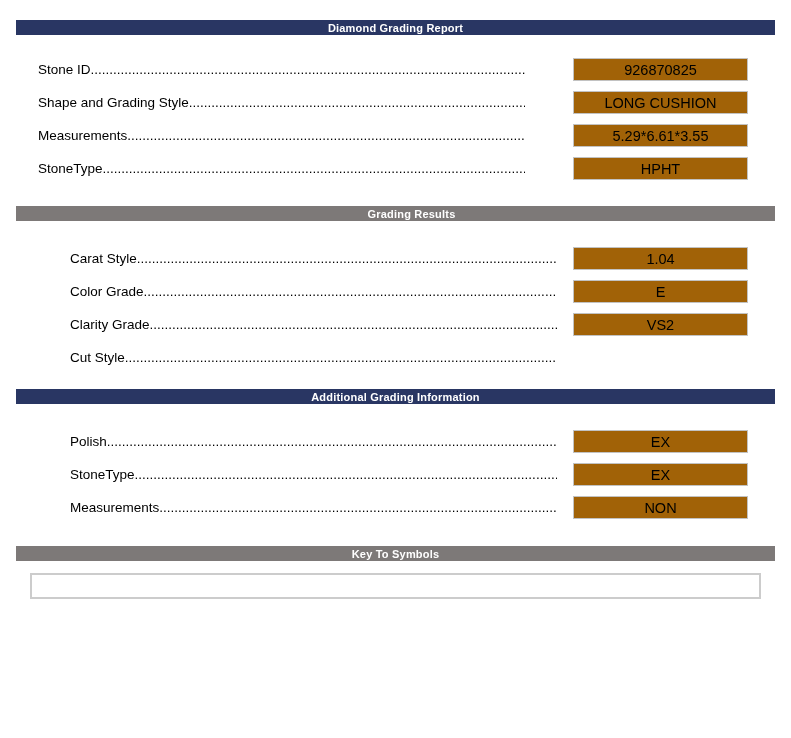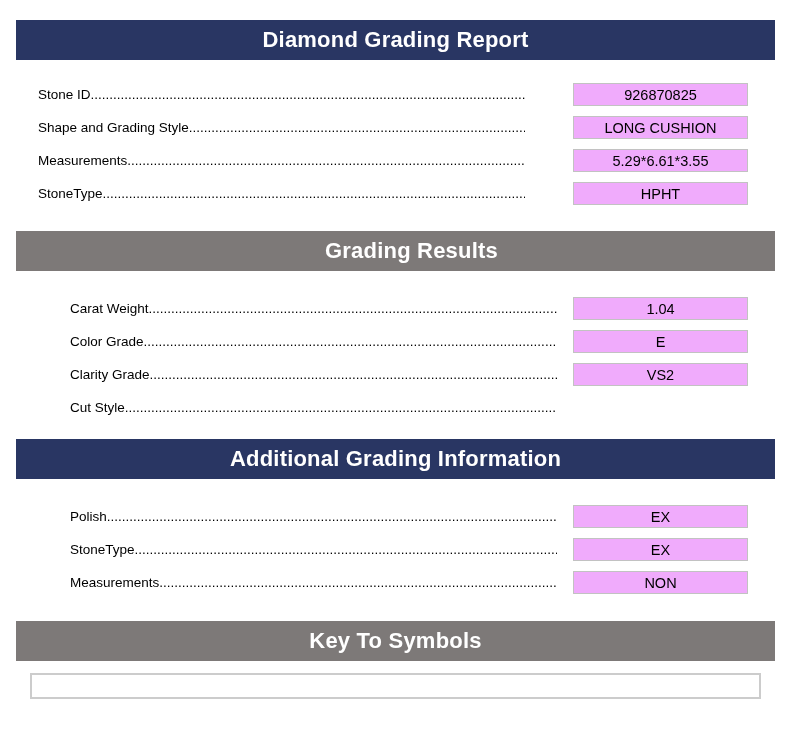--- a/index.html
+++ b/index.html
@@ -6,28 +6,28 @@
   .page {
     position: relative;
     width: 791px;
     height: 738px;
     background: #ffffff;
     font-family: "Liberation Sans", sans-serif;
     color: #000000;
     overflow: hidden;
   }
   .bar {
-    height: 40px;
+    height: 15px;
     margin: 0 16px;
     display: flex;
     align-items: center;
     justify-content: center;
     color: #ffffff;
     font-weight: bold;
-    font-size: 22px;
+    font-size: 11px;
     letter-spacing: 0.2px;
   }
   .bar.navy { background: #293663; }
   .bar.gray { background: #7d7978; }
   .bar.first { margin-top: 20px; }
   .mt-18 { margin-top: 18px; }
   .mt-21 { margin-top: 21px; padding-left: 32px; }
   .mt-15 { margin-top: 15px; }
   .mt-22 { margin-top: 22px; }
   .row {
@@ -48,21 +48,21 @@
     flex: 1;
     overflow: hidden;
     white-space: nowrap;
   }
   .gap { flex: 1; }
   .vbox {
     box-sizing: border-box;
     width: 175px;
     height: 23px;
     border: 1.5px solid #c2c2c2;
-    background: #f0abfc;
+    background: #a16207;
     display: flex;
     align-items: center;
     justify-content: center;
     font-size: 14.5px;
     text-align: center;
   }
   .vbox.hidden { visibility: hidden; }
   .keybox {
     box-sizing: border-box;
     margin: 12px 30px 0 30px;
@@ -119,21 +119,21 @@
     </div>
   </div>
 
   <div class="bar gray mt-21">
     <span>Grading Results</span>
   </div>
 
   <div class="section mt-21">
     <div class="row">
       <div class="leader">
-          <span class="lbl">Carat Weight</span>
+          <span class="lbl">Carat Style</span>
           <span class="dots">........................................................................................................................................................................................................</span>
         </div>
       <div class="gap"></div>
       <div class="vbox">1.04</div>
     </div>
     <div class="row">
       <div class="leader">
           <span class="lbl">Color Grade</span>
           <span class="dots">........................................................................................................................................................................................................</span>
         </div>

